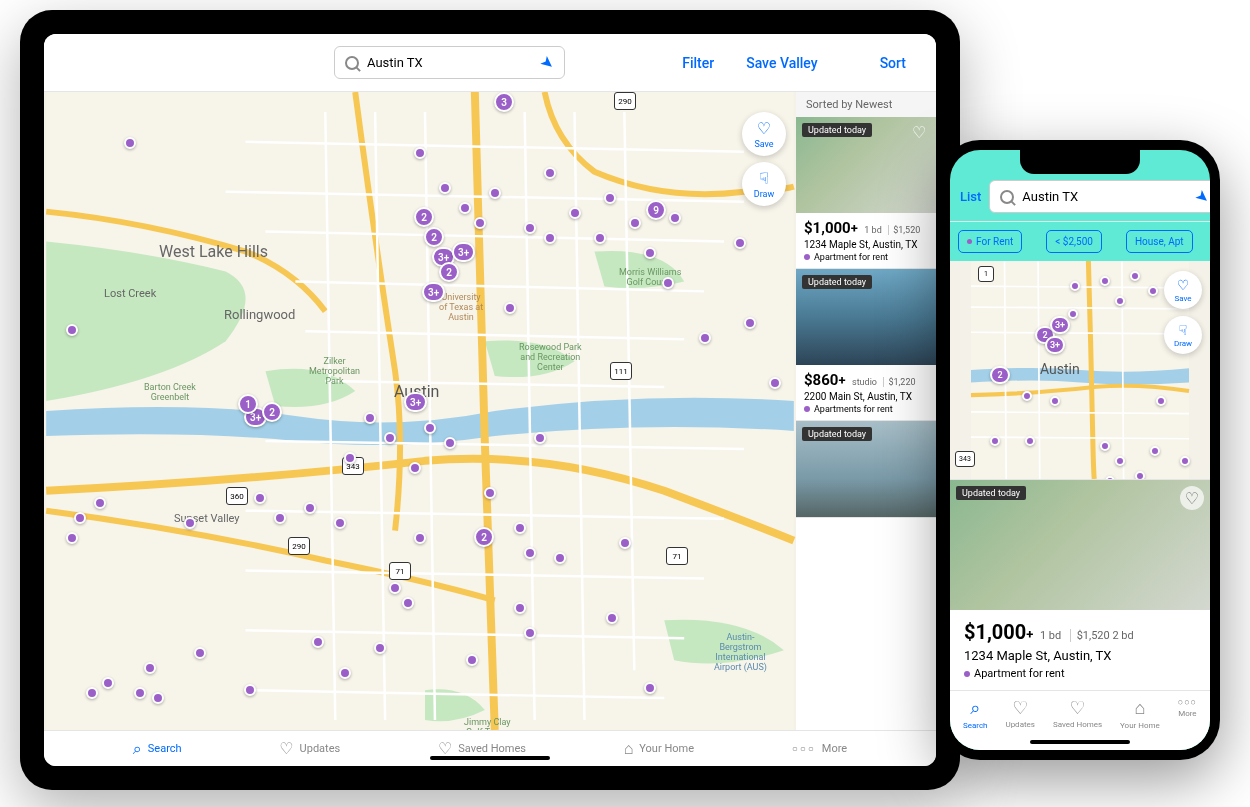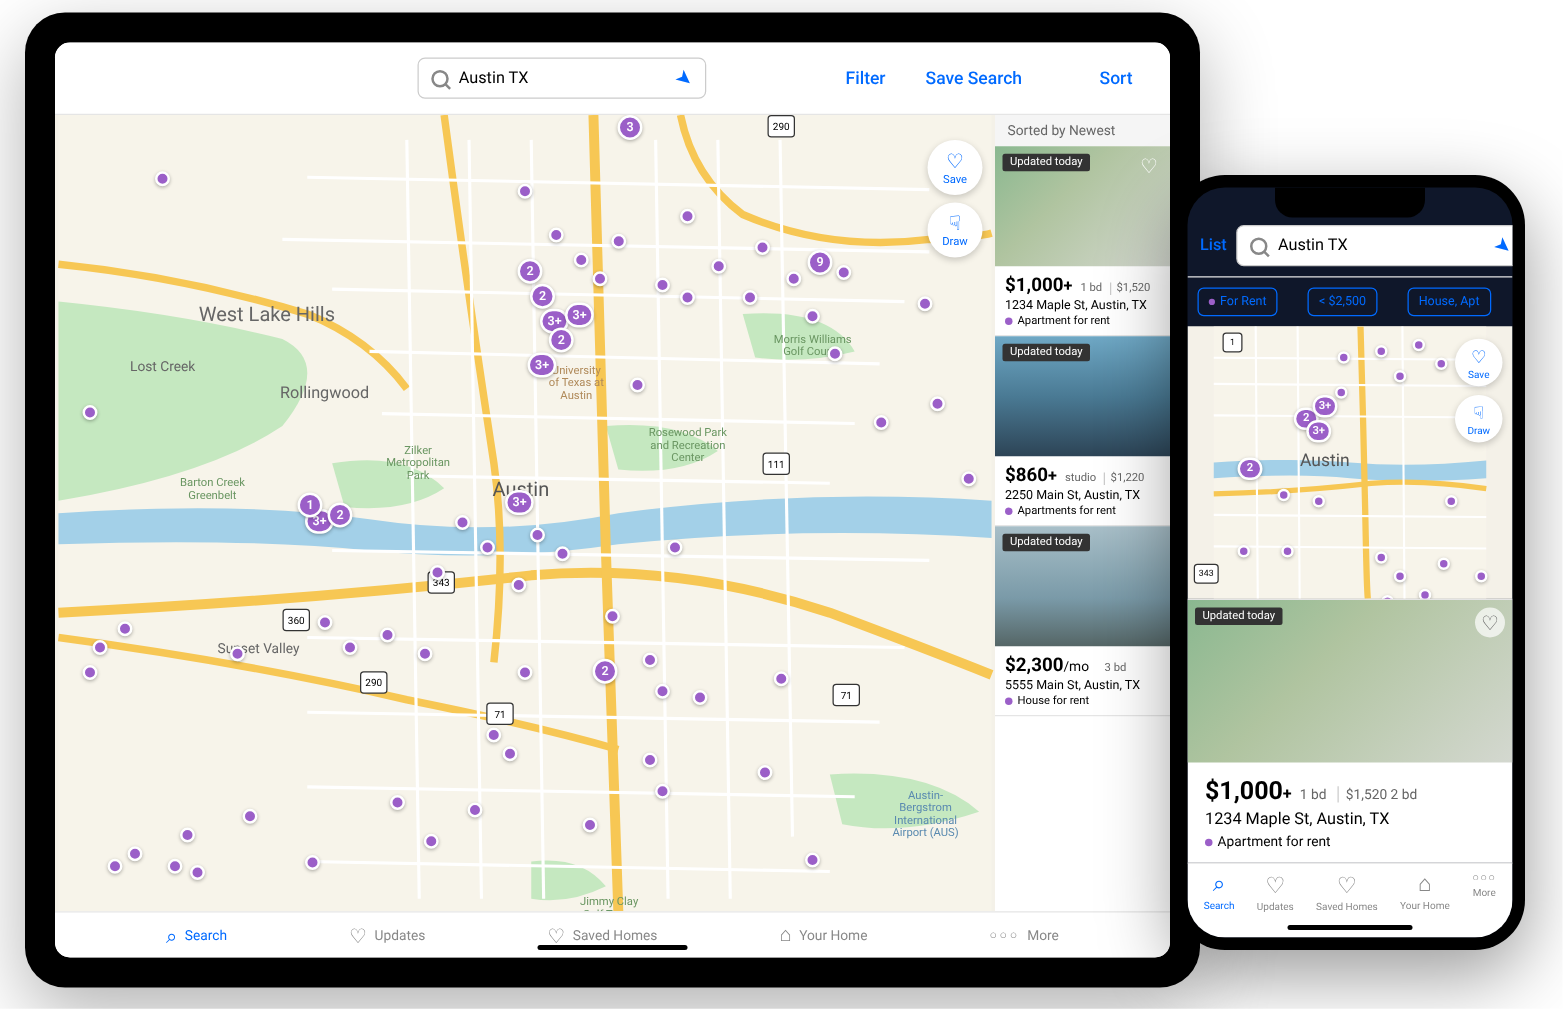--- a/index.html
+++ b/index.html
@@ -51,21 +51,21 @@
 
 
 .ipad-nav{display:flex;justify-content:space-around;align-items:center;padding:8px 40px;border-top:1px solid #e5e5e5;background:#fff}
 .nav-item{display:flex;align-items:center;gap:6px;font-size:11px;color:#888;cursor:pointer}
 .nav-item.active{color:#006aff}
 .nav-icon{font-size:16px}
 .home-indicator{position:absolute;bottom:6px;left:50%;transform:translateX(-50%);width:120px;height:4px;background:#000;border-radius:2px}
 
 
 .iphone{position:absolute;right:30px;top:140px;width:280px;height:620px;background:#000;border-radius:40px;padding:10px;box-shadow:0 20px 60px rgba(0,0,0,.4);z-index:10}
-.iphone-screen{width:100%;height:100%;background:#0f172a;border-radius:30px;overflow:hidden;display:flex;flex-direction:column;position:relative}
+.iphone-screen{width:100%;height:100%;background:#5eead4;border-radius:30px;overflow:hidden;display:flex;flex-direction:column;position:relative}
 .notch{position:absolute;top:0;left:50%;transform:translateX(-50%);width:120px;height:24px;background:#000;border-radius:0 0 14px 14px;z-index:5}
 
 
 .iphone-header{padding:30px 10px 8px;display:flex;align-items:center;gap:8px;border-bottom:1px solid #e5e5e5}
 .iphone-header .list-btn{color:#006aff;font-size:13px;font-weight:500;background:none;border:none}
 .iphone-header .search-box{flex:1;margin:0}
 
 
 .chips{display:flex;gap:24px;padding:8px;overflow:hidden}
 .chip{border:1px solid #006aff;border-radius:5px;padding:5px 8px;font-size:10px;color:#006aff;display:flex;align-items:center;gap:4px;white-space:nowrap}
@@ -95,21 +95,21 @@
 <div class="ipad-screen">
 
   <div class="ipad-header">
     <div class="search-box">
       <span class="search-icon"></span>
       <input value="Austin TX" style="">
       <span class="arrow-icon">➤</span>
     </div>
     <div class="spacer"></div>
     <button class="header-btn">Filter</button>
-    <button class="header-btn">Save Search</button>
+    <button class="header-btn">Save Valley</button>
     <button class="header-btn" style="margin-left:30px">Sort</button>
   </div>
 
   <div class="ipad-body">
     <div class="ipad-map">
       <svg class="map-svg" viewBox="0 0 750 640">
         <rect width="750" height="640" fill="#f7f4ea"></rect>
 
         <path d="M0,320 Q150,310 250,325 Q350,340 450,320 Q600,300 750,310 L750,340 Q600,330 450,345 Q350,360 250,350 Q150,340 0,345 Z" fill="#a3d0e8"></path>
         <path d="M0,150 Q100,160 180,180 Q220,200 180,250 Q120,290 0,310 Z" fill="#c5e8c0"></path>
@@ -289,40 +289,31 @@
       </div>
 
       <div class="listing">
         <div class="listing-img bldg">
           <div class="badge">Updated today</div>
         </div>
         <div class="listing-info">
           <span class="listing-price"><span>$860</span><span class="plus">+</span></span>
           <span class="listing-sub">studio</span>
           <span class="listing-sub" style="border-left:1px solid #ccc;padding-left:4px">$1,220</span>
-          <div class="listing-addr">2250 Main St, Austin, TX</div>
+          <div class="listing-addr">2200 Main St, Austin, TX</div>
           <div class="listing-type">
                 <span class="dot"></span>
                 <span>Apartments for rent</span>
               </div>
         </div>
       </div>
 
       <div class="listing">
         <div class="listing-img house">
           <div class="badge">Updated today</div>
-        </div>
-        <div class="listing-info">
-          <span class="listing-price"><span>$2,300</span><span class="plus" style="font-size:11px;font-weight:400">/mo</span></span>
-          <span class="listing-sub" style="margin-left:10px">3 bd</span>
-          <div class="listing-addr">5555 Main St, Austin, TX</div>
-          <div class="listing-type">
-                <span class="dot"></span>
-                <span>House for rent</span>
-              </div>
         </div>
       </div>
 
     </div>
   </div>
 
   <div class="ipad-nav">
     <div class="nav-item active">
           <span class="nav-icon">⌕</span>
           <span>Search</span>

